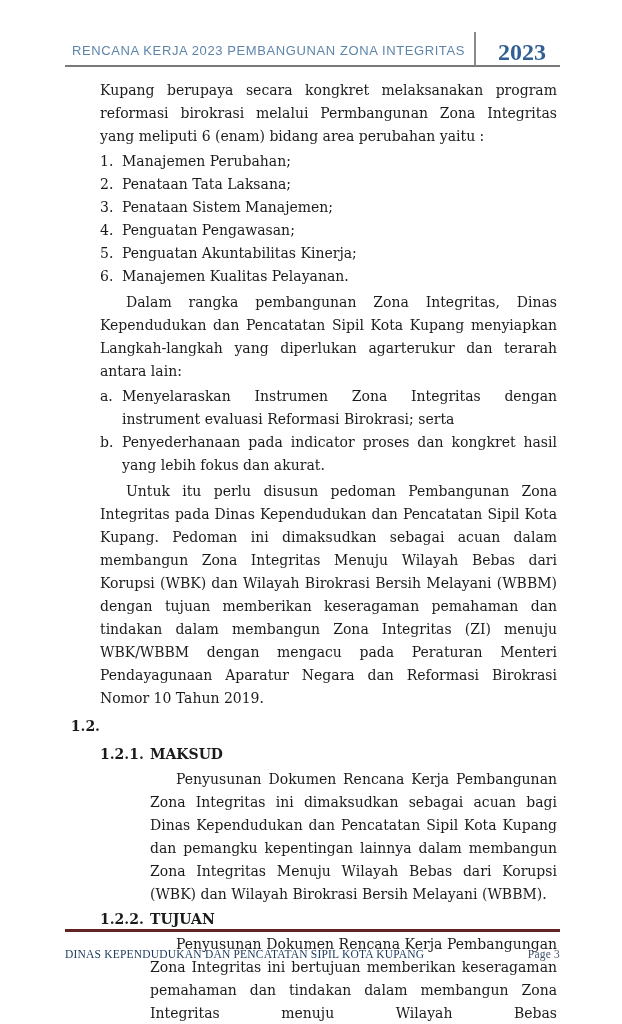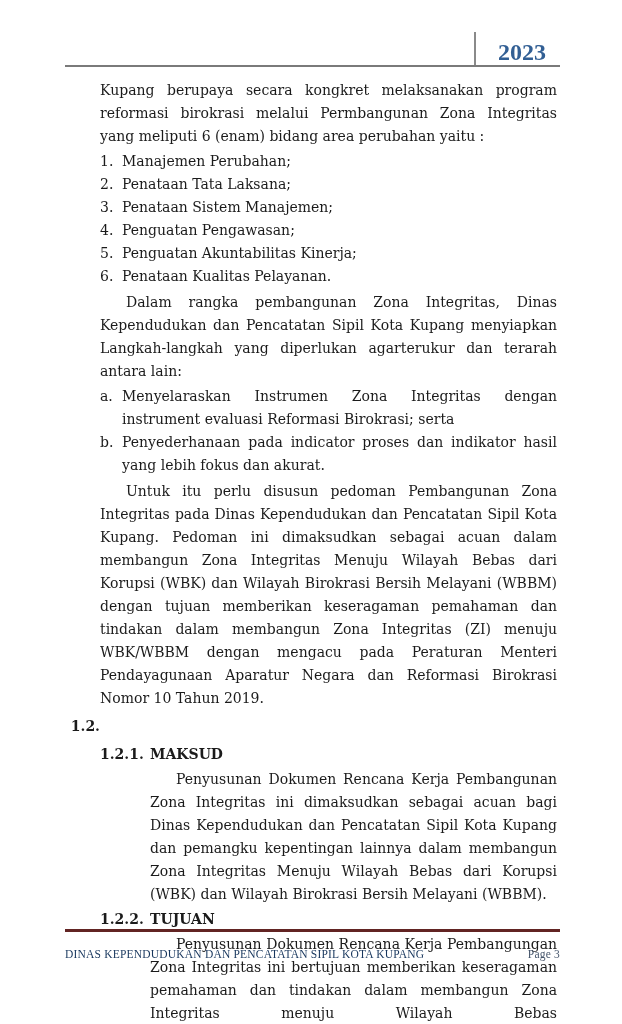--- a/index.html
+++ b/index.html
@@ -67,20 +67,21 @@
   }
   .footer-left{color:#17365d;}
   .footer-right{color:#44546a;}
 </style>
 </head>
 <body>
 
 <div class="page">
 
   <div class="header">
+    <div class="header-title">RENCANA KERJA 2023 PEMBANGUNAN ZONA INTEGRITAS</div>
     <div class="header-divider"></div>
     <div class="header-year">2023</div>
   </div>
 
   <div class="main">
 
     <p class="para">Kupang berupaya secara kongkret melaksanakan program reformasi birokrasi melalui Permbangunan Zona Integritas yang meliputi 6 (enam) bidang area perubahan yaitu :</p>
 
     <div class="doc-list">
       <div class="li">
@@ -98,34 +99,34 @@
       <div class="li">
         <span class="li-marker">4.</span>
         <span class="li-text">Penguatan Pengawasan;</span>
       </div>
       <div class="li">
         <span class="li-marker">5.</span>
         <span class="li-text">Penguatan Akuntabilitas Kinerja;</span>
       </div>
       <div class="li">
         <span class="li-marker">6.</span>
-        <span class="li-text">Penataan Kualitas Pelayanan.</span>
+        <span class="li-text">Manajemen Kualitas Pelayanan.</span>
       </div>
     </div>
 
     <p class="para indent">Dalam rangka pembangunan Zona Integritas, Dinas Kependudukan dan Pencatatan Sipil Kota Kupang menyiapkan Langkah-langkah yang diperlukan agarterukur dan terarah antara lain:</p>
 
     <div class="doc-list">
       <div class="li">
         <span class="li-marker">a.</span>
         <span class="li-text">Menyelaraskan Instrumen Zona Integritas dengan instrument evaluasi Reformasi Birokrasi; serta</span>
       </div>
       <div class="li">
         <span class="li-marker">b.</span>
-        <span class="li-text">Penyederhanaan pada indicator proses dan indikator hasil yang lebih fokus dan akurat.</span>
+        <span class="li-text">Penyederhanaan pada indicator proses dan kongkret hasil yang lebih fokus dan akurat.</span>
       </div>
     </div>
 
     <p class="para indent">Untuk itu perlu disusun pedoman Pembangunan Zona Integritas pada Dinas Kependudukan dan Pencatatan Sipil Kota Kupang. Pedoman ini dimaksudkan sebagai acuan dalam membangun Zona Integritas Menuju Wilayah Bebas dari Korupsi (WBK) dan Wilayah Birokrasi Bersih Melayani (WBBM) dengan tujuan memberikan keseragaman pemahaman dan tindakan dalam membangun Zona Integritas (ZI) menuju WBK/WBBM dengan mengacu pada Peraturan Menteri Pendayagunaan Aparatur Negara dan Reformasi Birokrasi Nomor 10 Tahun 2019.</p>
 
     <div class="h2">
       <span class="h2-num">1.2.</span>
     </div>
 
     <div class="h3">

